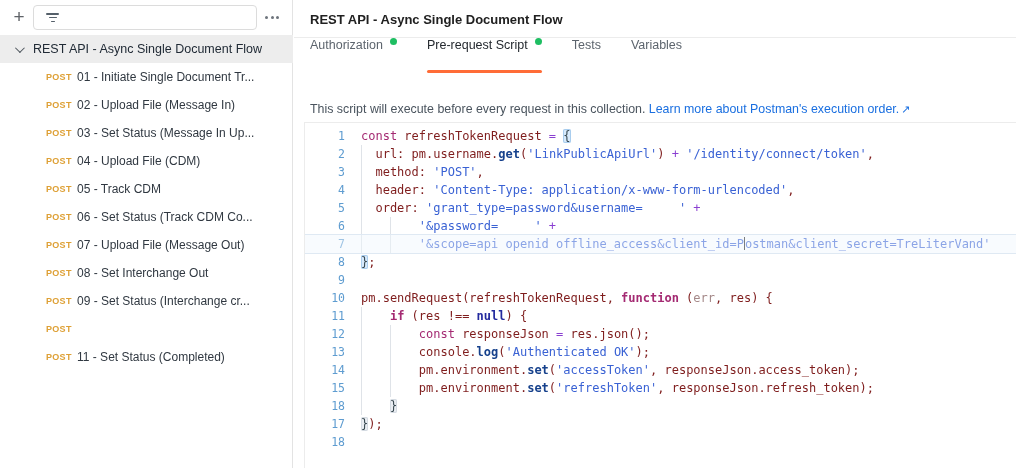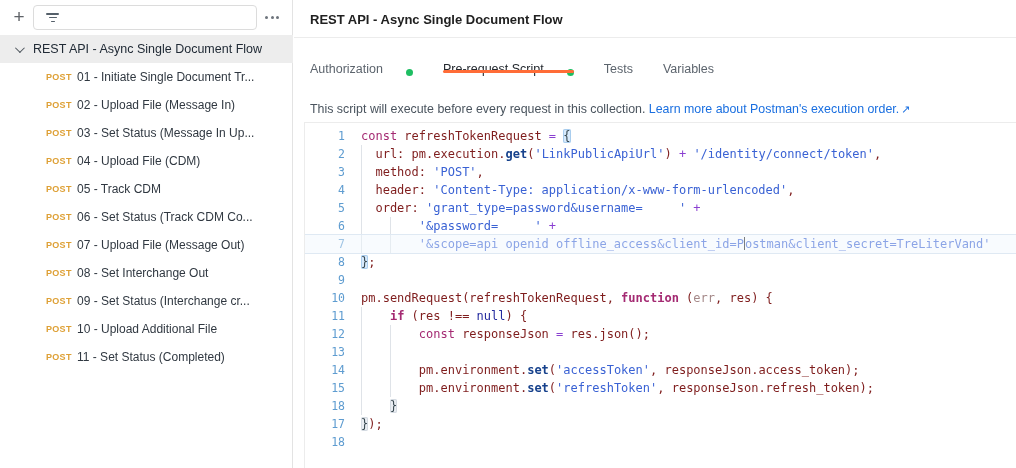--- a/index.html
+++ b/index.html
@@ -34,22 +34,22 @@
   .method-badge { position:absolute; left:46px; top:9px; font-size:9px; font-weight:bold;
                   color:#dea035; letter-spacing:.3px; }
   .req-name { position:absolute; left:77px; top:7px; font-size:12px; color:#303841; white-space:nowrap; }
 
   
   .main { position:absolute; left:294px; top:0; width:722px; height:468px; background:#fff; }
   .title-row { position:relative; height:38px; border-bottom:1px solid #ececec; }
   .page-title { position:absolute; left:16px; top:12px; font-size:13px; font-weight:bold; color:#212121; }
 
   .tabs-row { position:relative; height:38px; display:flex; align-items:stretch; padding-left:16px; }
-  .tab { position:relative; display:flex; align-items:flex-end; margin-right:30px; cursor:pointer;
-         font-size:12.5px; color:#5c646d;gap:16px; }
+  .tab { position:relative; display:flex; align-items:flex-start; margin-right:30px; cursor:pointer;
+         font-size:12.5px; color:#5c646d; }
   .tab.active { color:#24292f; }
   .tab .dot { width:7px; height:7px; border-radius:50%; background:#1ebe62; margin-left:7px; }
   .tab.active::after { content:''; position:absolute; left:0; right:0; bottom:3px; height:3px;
                        background:#ff6c37; border-radius:2px; }
 
   .desc-row { position:absolute; left:16px; top:102px; font-size:12.4px; color:#4a545e; white-space:nowrap; }
   .desc-link { color:#1a6fe0; cursor:pointer; }
   .ext-arrow { color:#1a6fe0; font-size:11px; margin-left:2px; }
 
   
@@ -62,21 +62,21 @@
   .line-content { position:absolute; left:56px; top:0; white-space:pre; color:#37474f; }
   .indent-guide { position:absolute; top:0; height:18px; width:0; border-left:1px solid #dfe3e8; }
   .code-line.active::after { content:''; position:absolute; left:0; right:0; top:-1px; bottom:-1px;
                              background:rgba(240,246,252,.45); border-top:1px solid #dfe9f3;
                              border-bottom:1px solid #dfe9f3; pointer-events:none; }
   .tk-k  { color:#a42a72; }
   .tk-kb { color:#a42a72; font-weight:bold; }
   .tk-v  { color:#7f1d1d; }
   .tk-s  { color:#3a62d4; }
   .tk-fn { color:#16418c; font-weight:bold; }
-  .tk-ab { color:#232a9e; font-weight:normal;margin-top:42px; }
+  .tk-ab { color:#232a9e; font-weight:bold;margin-top:42px; }
   .tk-o  { color:#8a3fd1; }
   .tk-pe { color:#a58989; }
   .tk-bm { background:#d7eafc; box-shadow:inset 0 0 0 1px #a9cdee; border-radius:2px; color:#37474f; }
   .tk-bg { background:#e9edf2; box-shadow:inset 0 0 0 1px #d4dae1; border-radius:2px; color:#37474f; }
   .caret { display:inline-block; width:0; height:13px; border-left:1.5px solid #1b1b1b; vertical-align:-2px; }
 </style>
 </head>
 <body>
 
 <div class="sidebar">
@@ -132,21 +132,20 @@
       <div class="req-row">
         <span class="method-badge">POST</span>
         <span class="req-name">08 - Set Interchange Out</span>
       </div>
       <div class="req-row">
         <span class="method-badge">POST</span>
         <span class="req-name">09 - Set Status (Interchange cr...</span>
       </div>
       <div class="req-row">
         <span class="method-badge">POST</span>
-        <span class="req-name">10 - Upload Additional File</span>
       </div>
       <div class="req-row">
         <span class="method-badge">POST</span>
         <span class="req-name">11 - Set Status (Completed)</span>
       </div>
     </div>
 </div>
 
 <div class="main">
   <div class="title-row">
@@ -172,21 +171,21 @@
     <span>This script will execute before every request in this collection. </span><span class="desc-link">Learn more about Postman's execution order.</span><span class="ext-arrow">↗</span>
   </div>
   <div class="editor">
       <div class="code-line">
         <span class="gutter-num">1</span>
         <span class="line-content"><span class="tk-k">const</span><span class="tk-v"> refreshTokenRequest </span><span class="tk-o">=</span><span class="tk-v"> </span><span class="tk-bm">{</span></span>
       </div>
       <div class="code-line">
         <span class="gutter-num">2</span>
         <span class="indent-guide" style="left: 56px;"></span>
-        <span class="line-content"><span class="tk-v">  url: pm.execution.</span><span class="tk-fn">get</span><span class="tk-v">(</span><span class="tk-s">'LinkPublicApiUrl'</span><span class="tk-v">) </span><span class="tk-o">+</span><span class="tk-v"> </span><span class="tk-s">'/identity/connect/token'</span><span class="tk-v">,</span></span>
+        <span class="line-content"><span class="tk-v">  url: pm.username.</span><span class="tk-fn">get</span><span class="tk-v">(</span><span class="tk-s">'LinkPublicApiUrl'</span><span class="tk-v">) </span><span class="tk-o">+</span><span class="tk-v"> </span><span class="tk-s">'/identity/connect/token'</span><span class="tk-v">,</span></span>
       </div>
       <div class="code-line">
         <span class="gutter-num">3</span>
         <span class="indent-guide" style="left: 56px;"></span>
         <span class="line-content"><span class="tk-v">  method: </span><span class="tk-s">'POST'</span><span class="tk-v">,</span></span>
       </div>
       <div class="code-line">
         <span class="gutter-num">4</span>
         <span class="indent-guide" style="left: 56px;"></span>
         <span class="line-content"><span class="tk-v">  header: </span><span class="tk-s">'Content-Type: application/x-www-form-urlencoded'</span><span class="tk-v">,</span></span>
@@ -228,20 +227,21 @@
       <div class="code-line">
         <span class="gutter-num">12</span>
         <span class="indent-guide" style="left: 56px;"></span>
         <span class="indent-guide" style="left: 84.8984px;"></span>
         <span class="line-content"><span class="tk-v">        </span><span class="tk-k">const</span><span class="tk-v"> responseJson </span><span class="tk-o">=</span><span class="tk-v"> res.json();</span></span>
       </div>
       <div class="code-line">
         <span class="gutter-num">13</span>
         <span class="indent-guide" style="left: 56px;"></span>
         <span class="indent-guide" style="left: 84.8984px;"></span>
+        <span class="line-content"><span class="tk-v">        console.</span><span class="tk-fn">log</span><span class="tk-v">(</span><span class="tk-s">'Authenticated OK'</span><span class="tk-v">);</span></span>
       </div>
       <div class="code-line">
         <span class="gutter-num">14</span>
         <span class="indent-guide" style="left: 56px;"></span>
         <span class="indent-guide" style="left: 84.8984px;"></span>
         <span class="line-content"><span class="tk-v">        pm.environment.</span><span class="tk-fn">set</span><span class="tk-v">(</span><span class="tk-s">'accessToken'</span><span class="tk-v">, responseJson.access_token);</span></span>
       </div>
       <div class="code-line">
         <span class="gutter-num">15</span>
         <span class="indent-guide" style="left: 56px;"></span>

